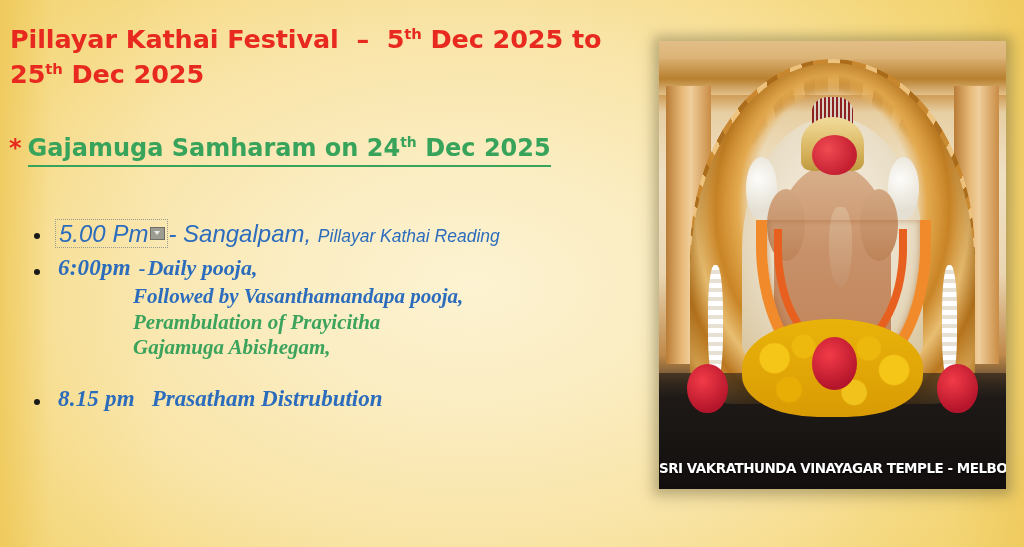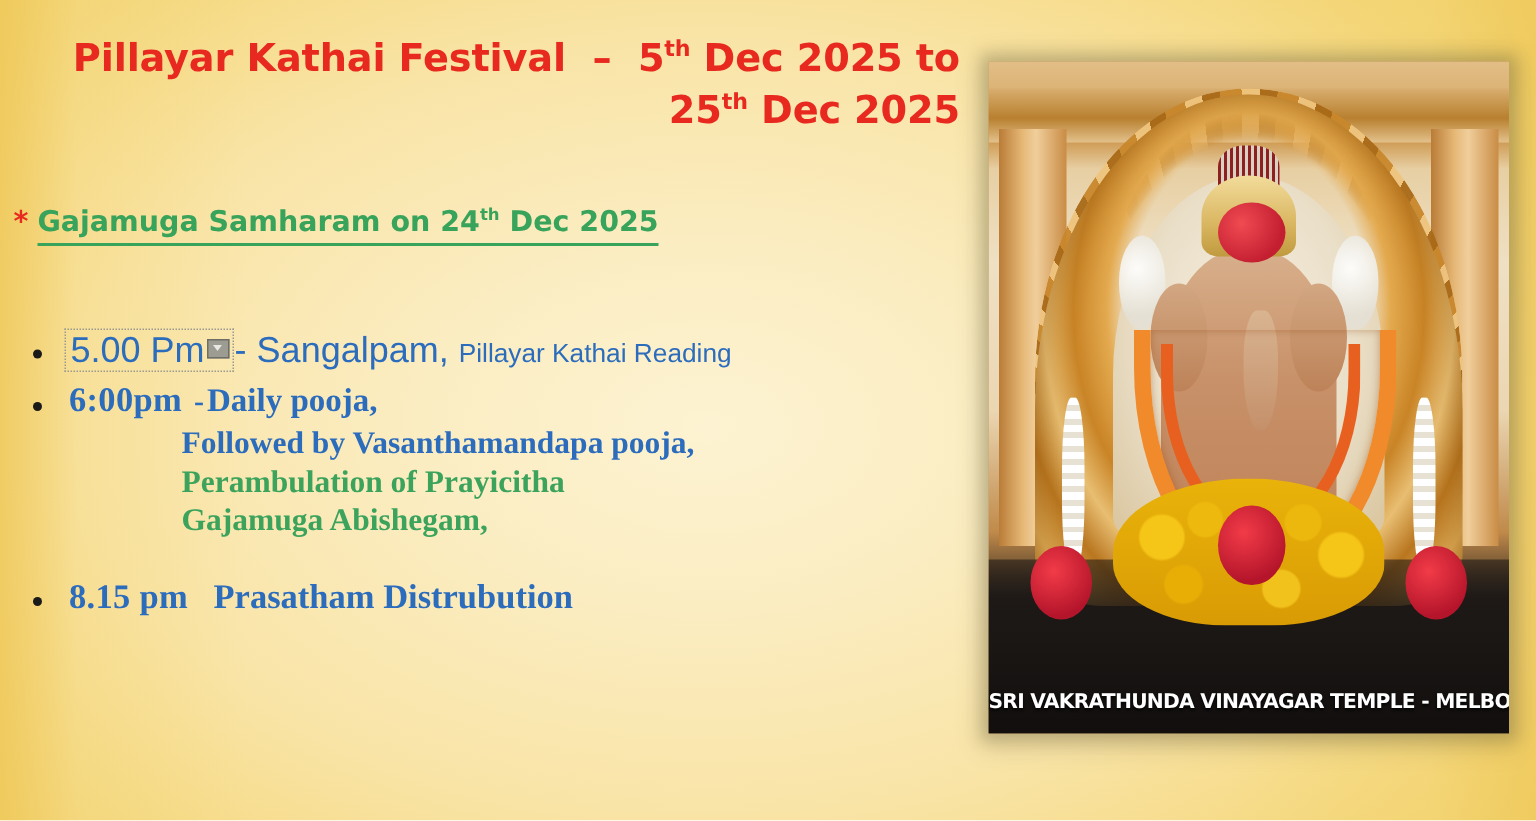--- a/index.html
+++ b/index.html
@@ -59,38 +59,37 @@
     position: absolute;
     left: 10px;
     top: 22px;
     width: 630px;
     color: #E8291F;
     font-family: "DejaVu Sans", sans-serif;
     font-weight: bold;
     font-size: 25.5px;
     line-height: 35px;
     letter-spacing: -0.1px;
-    text-align: right;
   }
   .headline sup {
     font-size: 0.58em;
     vertical-align: super;
     line-height: 0;
   }
   .hl-dash { letter-spacing: 0; }
 
   
   .subtitle-row {
     position: absolute;
     left: 9px;
     top: 132px;
     width: 630px;
     font-family: "DejaVu Sans", sans-serif;
     font-weight: bold;
-    font-size: 19px;
+    font-size: 24px;
     line-height: 32px;
     white-space: nowrap;
   }
   .sub-star {
     color: #E8291F;
     margin-right: 6px;
   }
   .sub-green {
     color: #38A35A;
     border-bottom: 2px solid #38A35A;
@@ -98,23 +97,24 @@
   }
   .sub-green sup {
     font-size: 0.58em;
     vertical-align: super;
     line-height: 0;
   }
 
   
   .bullets {
     position: absolute;
-    left: 0;
+    left: 12px;
     top: 218px;
     width: 640px;
+    font-style: italic;
   }
   .b-row {
     position: relative;
     padding-left: 46px;
     min-height: 29px;
   }
   .b-dot {
     position: absolute;
     left: 22px;
     top: 0.62em;

